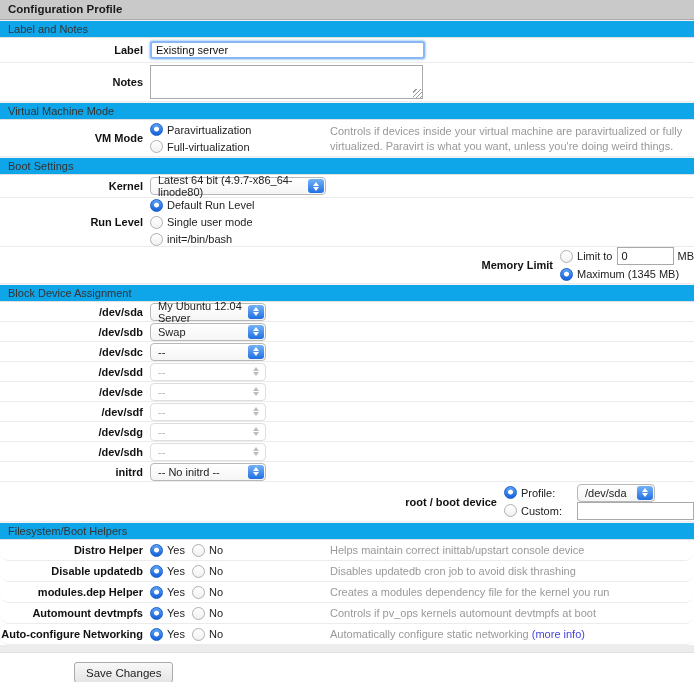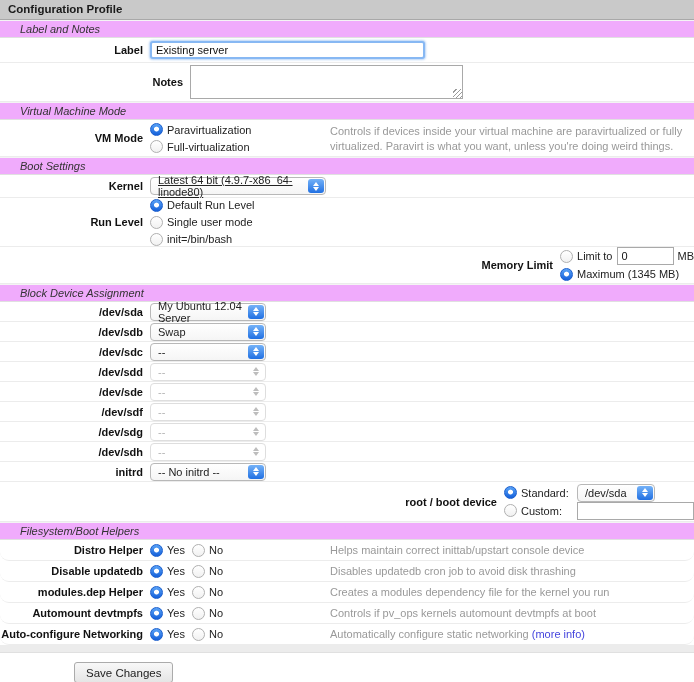--- a/index.html
+++ b/index.html
@@ -3,23 +3,23 @@
 <meta charset="utf-8">
 <style>
   * { margin:0; padding:0; box-sizing:border-box; }
   body { background:#fff; }
   .page { width:694px; height:682px; font-family:"Liberation Sans",sans-serif;
           font-size:11px; color:#222; background:#fff; position:relative; overflow:hidden; }
 
   .main-header { height:20px; line-height:19px; background:#c9c9c9;
                  border-bottom:1px solid #a8a8a8; font-weight:bold; font-size:11.5px;
                  padding-left:8px; color:#1a1a1a; }
-  .section-bar { height:18px; line-height:17px; background:#f0abfc;
+  .section-bar { height:18px; line-height:17px; background:#0ea5e9;
                  border-bottom:1px solid #e0e0e0; border-top:1px solid #f4f4f4;
-                 padding-left:20px; color:#333;font-style:italic; }
+                 padding-left:8px; color:#333; }
 
   .row { display:flex; align-items:center; position:relative;
          border-bottom:1px solid #ececec; }
   .lbl { width:150px; text-align:right; font-weight:bold; padding-right:7px;
          flex:none; color:#111; white-space:nowrap; }
   .field { display:flex; align-items:center; }
   .stack { display:flex; flex-direction:column; gap:2px; }
   .opt { display:flex; align-items:center; gap:4px; height:15px; }
   .help { position:absolute; left:330px; width:356px; color:#999; line-height:1.35; }
   .help.center { top:50%; transform:translateY(-50%); }
@@ -57,30 +57,30 @@
   .grip { position:absolute; right:1px; bottom:1px; width:9px; height:9px;
           background:repeating-linear-gradient(135deg, transparent 0 2px, #9a9a9a 2px 3px); }
 
   .save { height:21px; padding:0 11px; background:linear-gradient(#f8f8f8,#e5e5e5);
           border:1px solid #ababab; border-radius:3px; font:11.5px "Liberation Sans",sans-serif;
           color:#222; margin:9px 0 0 74px; cursor:pointer; }
   .endband { height:8px; background:#ececec; border-bottom:1px solid #e0e0e0; }
 
   
   .r-label { height:25px; }
-  .r-notes { height:39px;padding-left:40px; }
+  .r-notes { height:39px; }
   .r-vm { height:37px; }
   .r-kernel { height:23px; }
   .r-run { height:49px; }
   .r-mem { height:37px;justify-content:flex-end; }
   .r-dev { height:20px; }
   .r-root { height:40px;justify-content:flex-end; }
   .r-help { height:21px;border-radius:9px; }
   .dev-sel { width:116px; }
-  .kernel-sel { width:176px;text-decoration:underline; }
+  .kernel-sel { width:176px; }
   .std-sel { width:78px; }
   .sublbl { width:52px; }
 </style>
 </head>
 <body>
 
 <div class="page">
 
   <div class="main-header">Configuration Profile</div>
 
@@ -259,21 +259,21 @@
         </span>
       </div>
   </div>
 
   <div class="row r-root">
     <div class="lbl">root / boot device</div>
     <div class="field">
       <div class="stack" style="gap:3px;">
         <div class="opt">
           <span class="rad on"></span>
-          <span class="sublbl">Standard:</span>
+          <span class="sublbl">Profile:</span>
           <span class="sel std-sel">
             <span>/dev/sda</span>
             <span class="cap"></span>
           </span>
         </div>
         <div class="opt">
           <span class="rad"></span>
           <span class="sublbl">Custom:</span>
           <input class="txt" style="width: 117px;" value="">
         </div>

